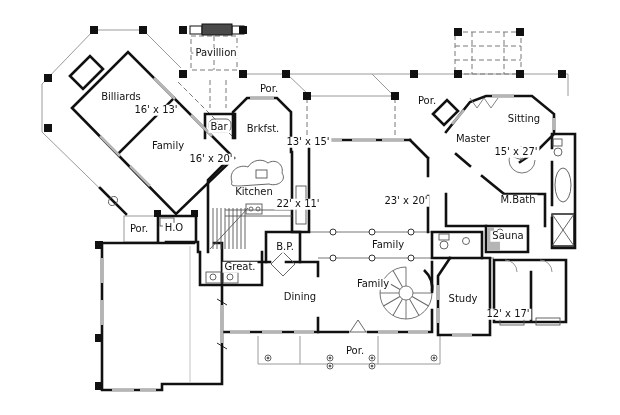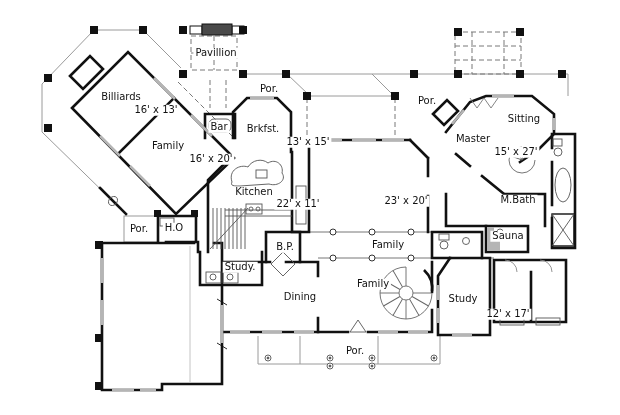--- a/index.html
+++ b/index.html
@@ -239,21 +239,21 @@
   <div class="lbl dim" style="left:254px;top:204px;">22' x 11'</div>
   <div class="lbl dim" style="left:362px;top:201px;">23' x 20'</div>
   <div class="lbl" style="left:427px;top:101px;">Por.</div>
   <div class="lbl" style="left:524px;top:119px;">Sitting</div>
   <div class="lbl" style="left:473px;top:139px;">Master</div>
   <div class="lbl dim" style="left:472px;top:152px;">15' x 27'</div>
   <div class="lbl" style="left:518px;top:200px;">M.Bath</div>
   <div class="lbl" style="left:139px;top:229px;">Por.</div>
   <div class="lbl" style="left:174px;top:228px;">H.O</div>
   <div class="lbl" style="left:285px;top:247px;">B.P.</div>
-  <div class="lbl" style="left:240px;top:267px;">Study.</div>
+  <div class="lbl" style="left:240px;top:267px;">Great.</div>
   <div class="lbl" style="left:388px;top:245px;">Family</div>
   <div class="lbl" style="left:508px;top:236px;">Sauna</div>
   <div class="lbl" style="left:300px;top:297px;">Dining</div>
   <div class="lbl" style="left:373px;top:284px;">Family</div>
   <div class="lbl" style="left:463px;top:299px;">Study</div>
   <div class="lbl dim" style="left:464px;top:314px;">12' x 17'</div>
   <div class="lbl" style="left:355px;top:351px;">Por.</div>
 </div>
 
 </body></html>

